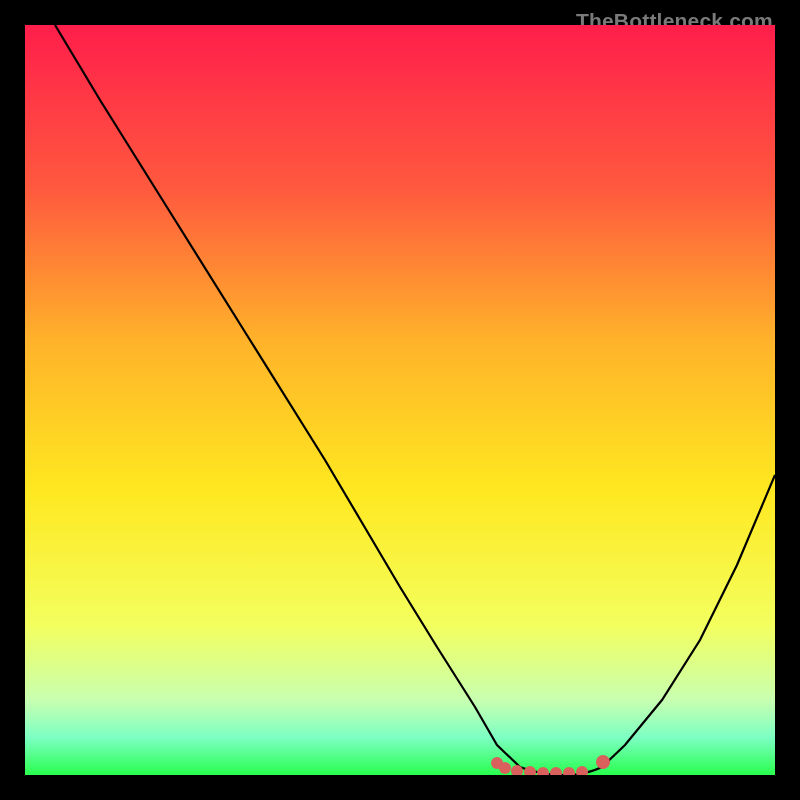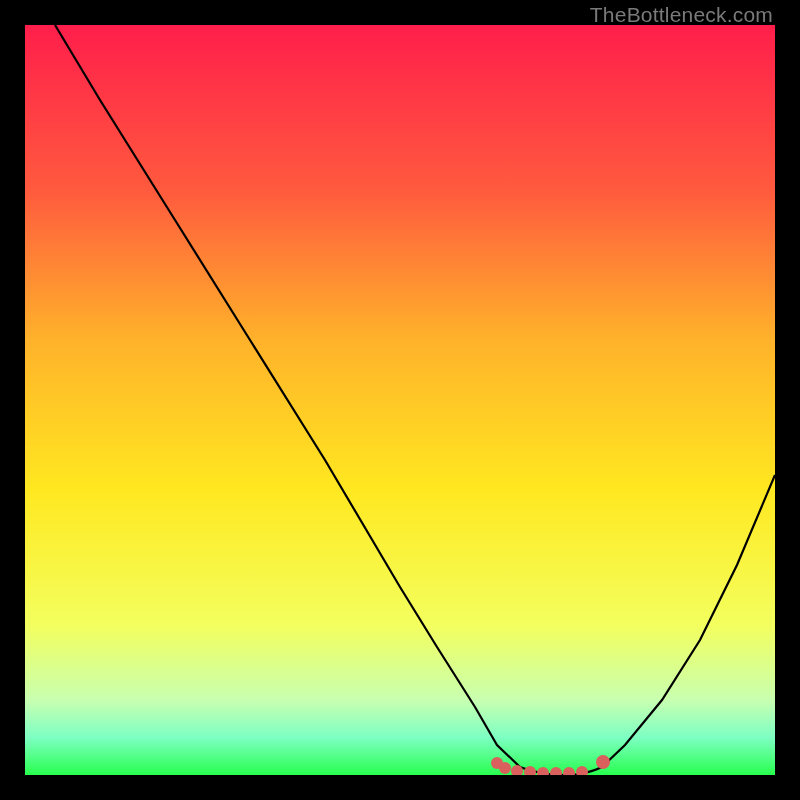--- a/index.html
+++ b/index.html
@@ -1,20 +1,20 @@
 <!DOCTYPE html>
 <html><head>
 <meta charset="utf-8">
 <style>
   * { margin: 0; padding: 0; box-sizing: border-box; }
   body { width: 800px; height: 800px; position: relative; font-family: Arial, sans-serif; background: #000; }
   .container { width: 800px; height: 800px; position: relative; background: #000; }
   .plot-area { position: absolute; left: 25px; top: 25px; width: 750px; height: 750px; }
   .gradient-bg { position: absolute; left: 0; top: 0; width: 750px; height: 750px; }
-  .watermark { position: absolute; top: 3px; right: 27px; color: #7a7a7a; font-size: 21px; font-weight: 400; letter-spacing: 0.2px; }
+  .watermark { position: absolute; top: 9px; right: 27px; color: #7a7a7a; font-size: 21px; font-weight: 700; letter-spacing: 0.2px; }
   svg.lines { position: absolute; left: 0; top: 0; width: 750px; height: 750px; }
 </style>
 </head>
 <body>
 
 <div class="container">
 
   <div class="watermark">TheBottleneck.com</div>
 
   <div class="plot-area">

